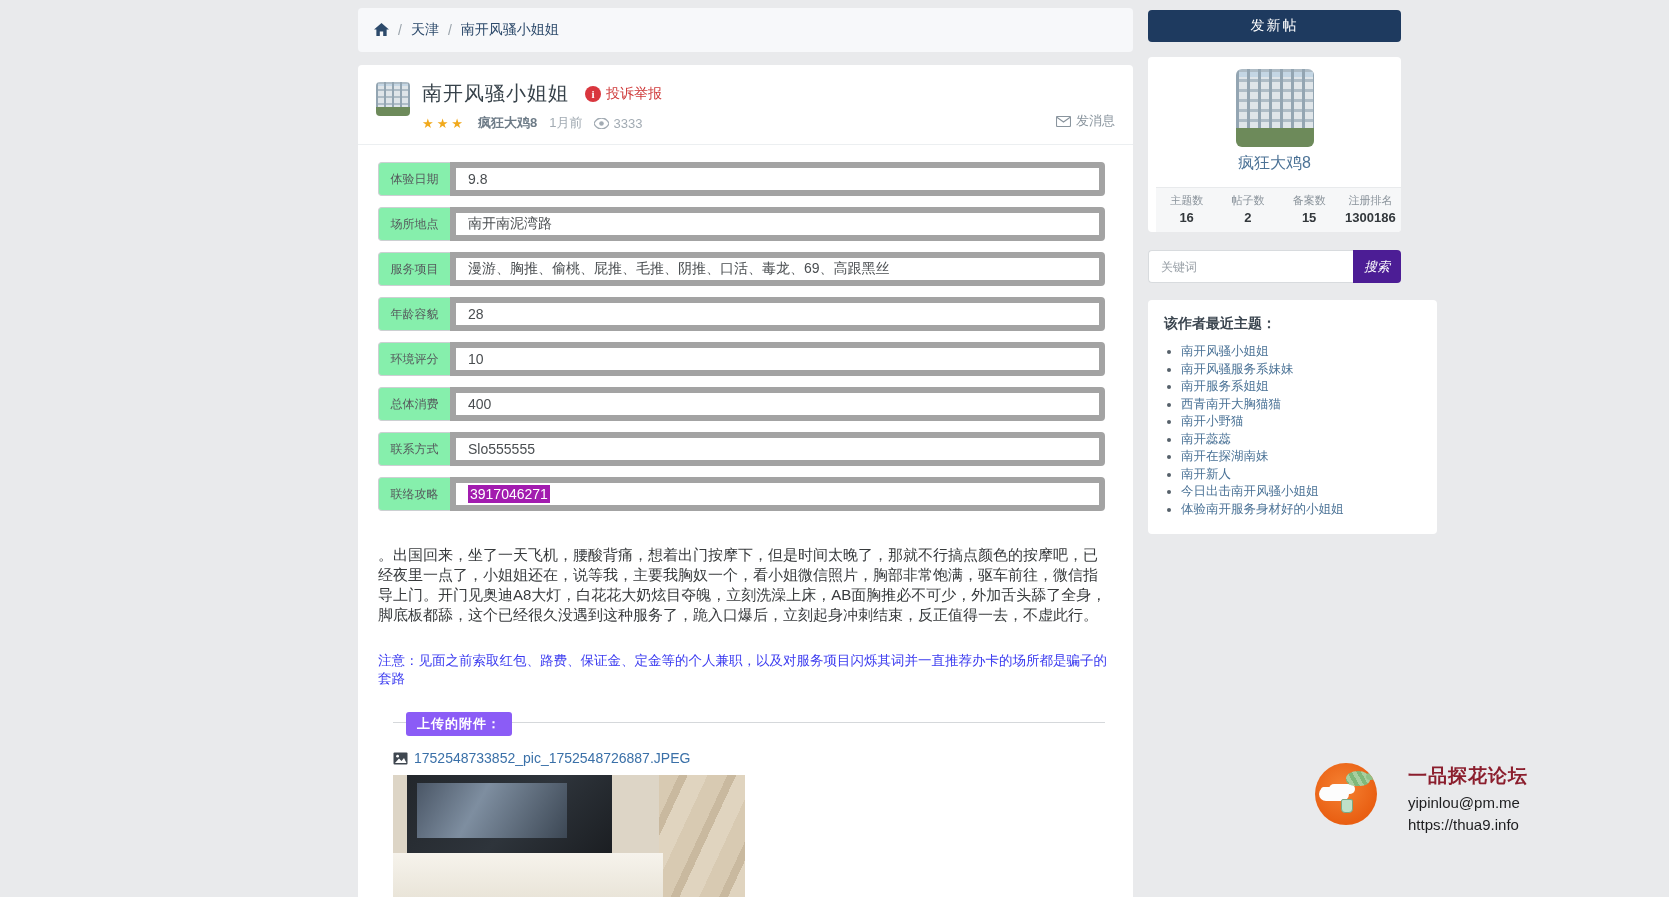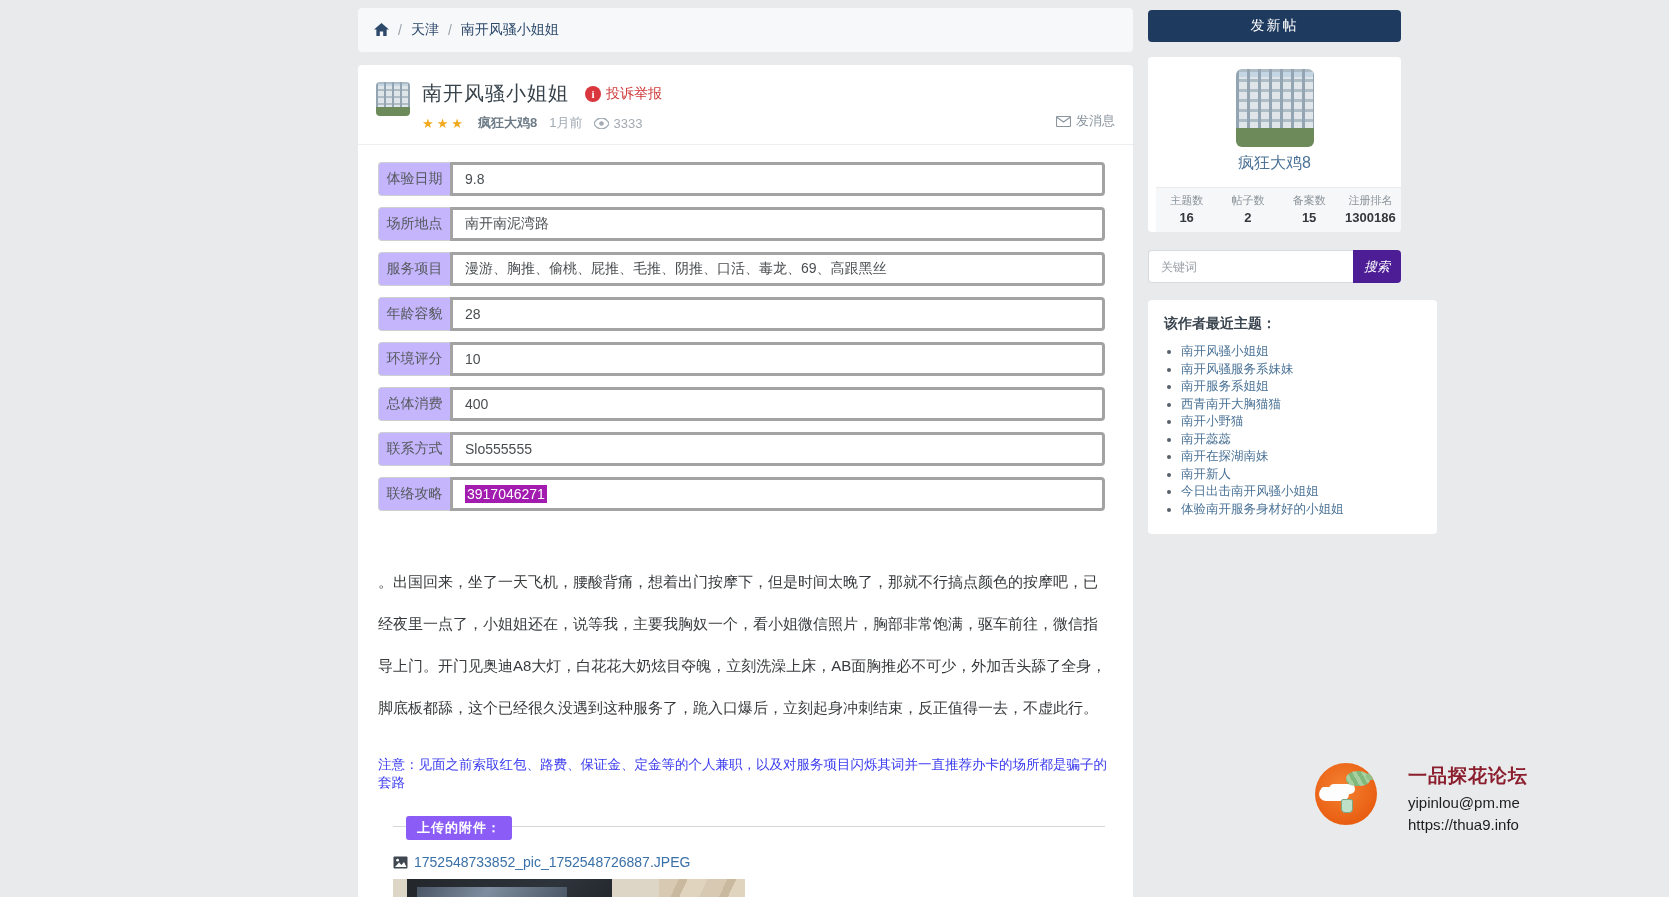--- a/index.html
+++ b/index.html
@@ -55,36 +55,36 @@
     position:absolute; right:18px; bottom:14px;
     color:#8a959e; font-size:13px; display:flex; align-items:center; gap:5px; cursor:pointer;
   }
   .post-divider { border-top:1px solid #eceff1; }
 
   
   .fields { padding:17px 28px 0 20px; }
   .field-row { display:flex; height:34px; margin-bottom:11px; }
   .field-label {
     width:72px; flex:0 0 72px;
-    background:#c4b5fd; border:1px solid #ccd0d2; border-right:none;
+    background:#86efac; border:1px solid #ccd0d2; border-right:none;
     border-radius:4px 0 0 4px;
     display:flex; align-items:center; justify-content:center;
-    font-size:14px; color:#55595c;
+    font-size:12px; color:#55595c;
   }
   .field-value {
-    flex:1; border:3px solid #a3a3a3; border-radius:0 4px 4px 0; background:#fff;
+    flex:1; border:6px solid #a3a3a3; border-radius:0 4px 4px 0; background:#fff;
     display:flex; align-items:center; padding-left:12px;
     font-size:14px; color:#4a4e51;
   }
   .selected-text { background:#a21caf; color:#fff; padding:1px 2px; }
 
   
   .post-body {
-    margin:50px 0 0; padding:0 26px 0 20px;
-    font-size:15px; line-height:42px; color:#373a3c;
+    margin:34px 0 0; padding:0 26px 0 20px;
+    font-size:15px; line-height:20px; color:#373a3c;
   }
   .post-notice {
     margin-top:27px; padding:0 26px 0 20px;
     font-size:13.5px; color:#3b3bf0;
   }
 
   
   .attach-fieldset {
     margin:34px 28px 0 35px;
     border-top:1px solid #d5d8db; position:relative;

